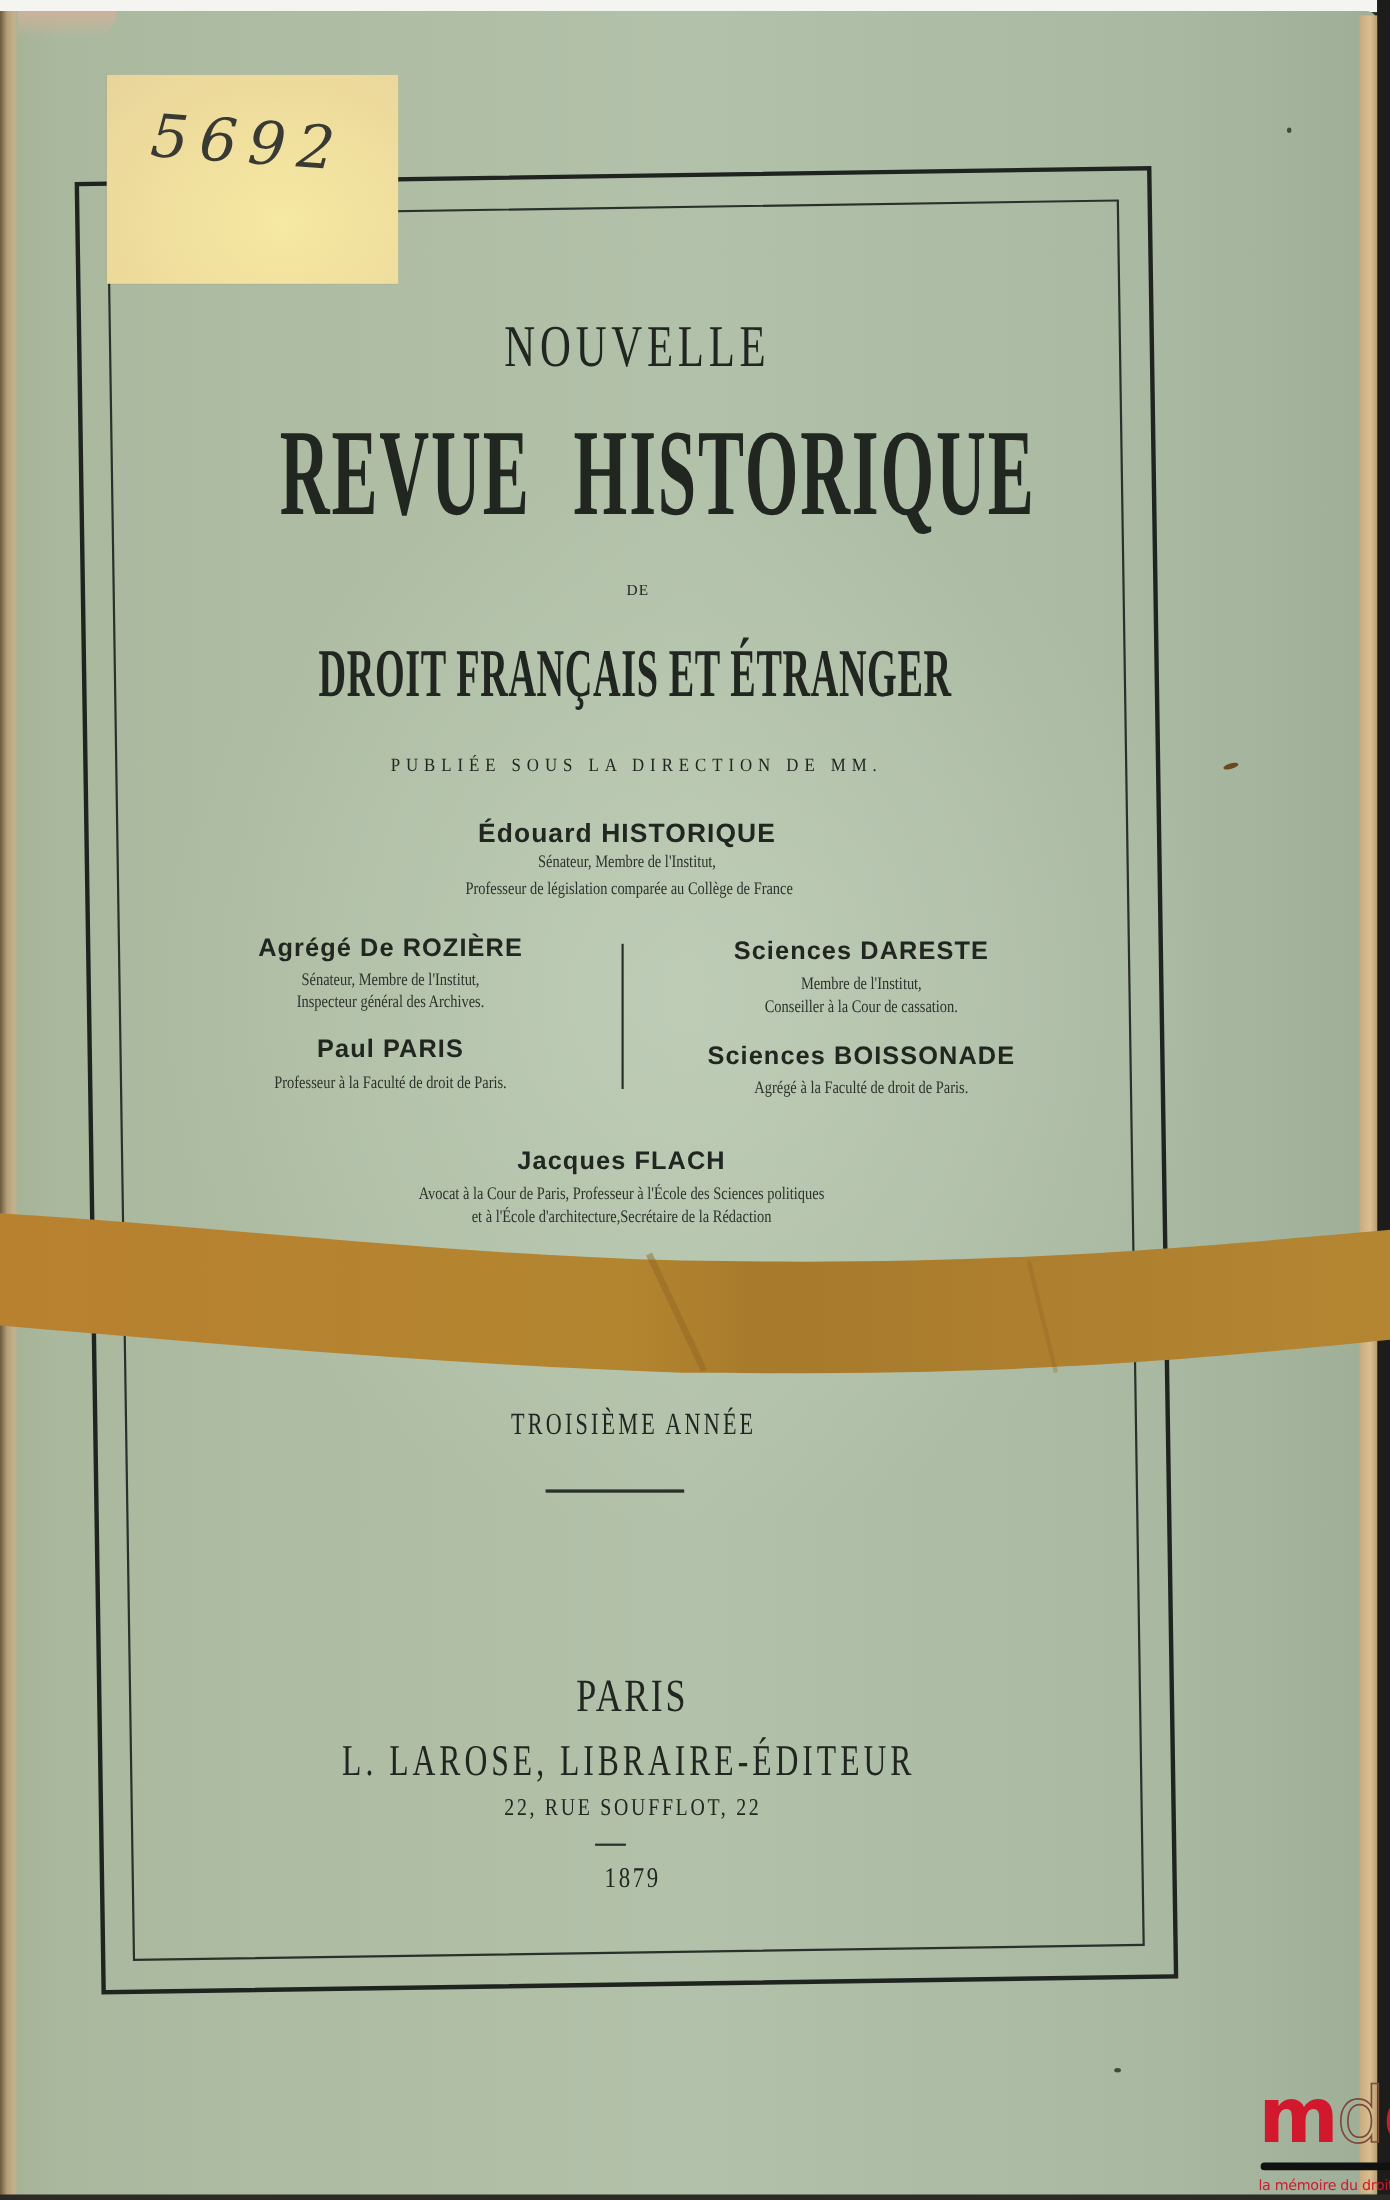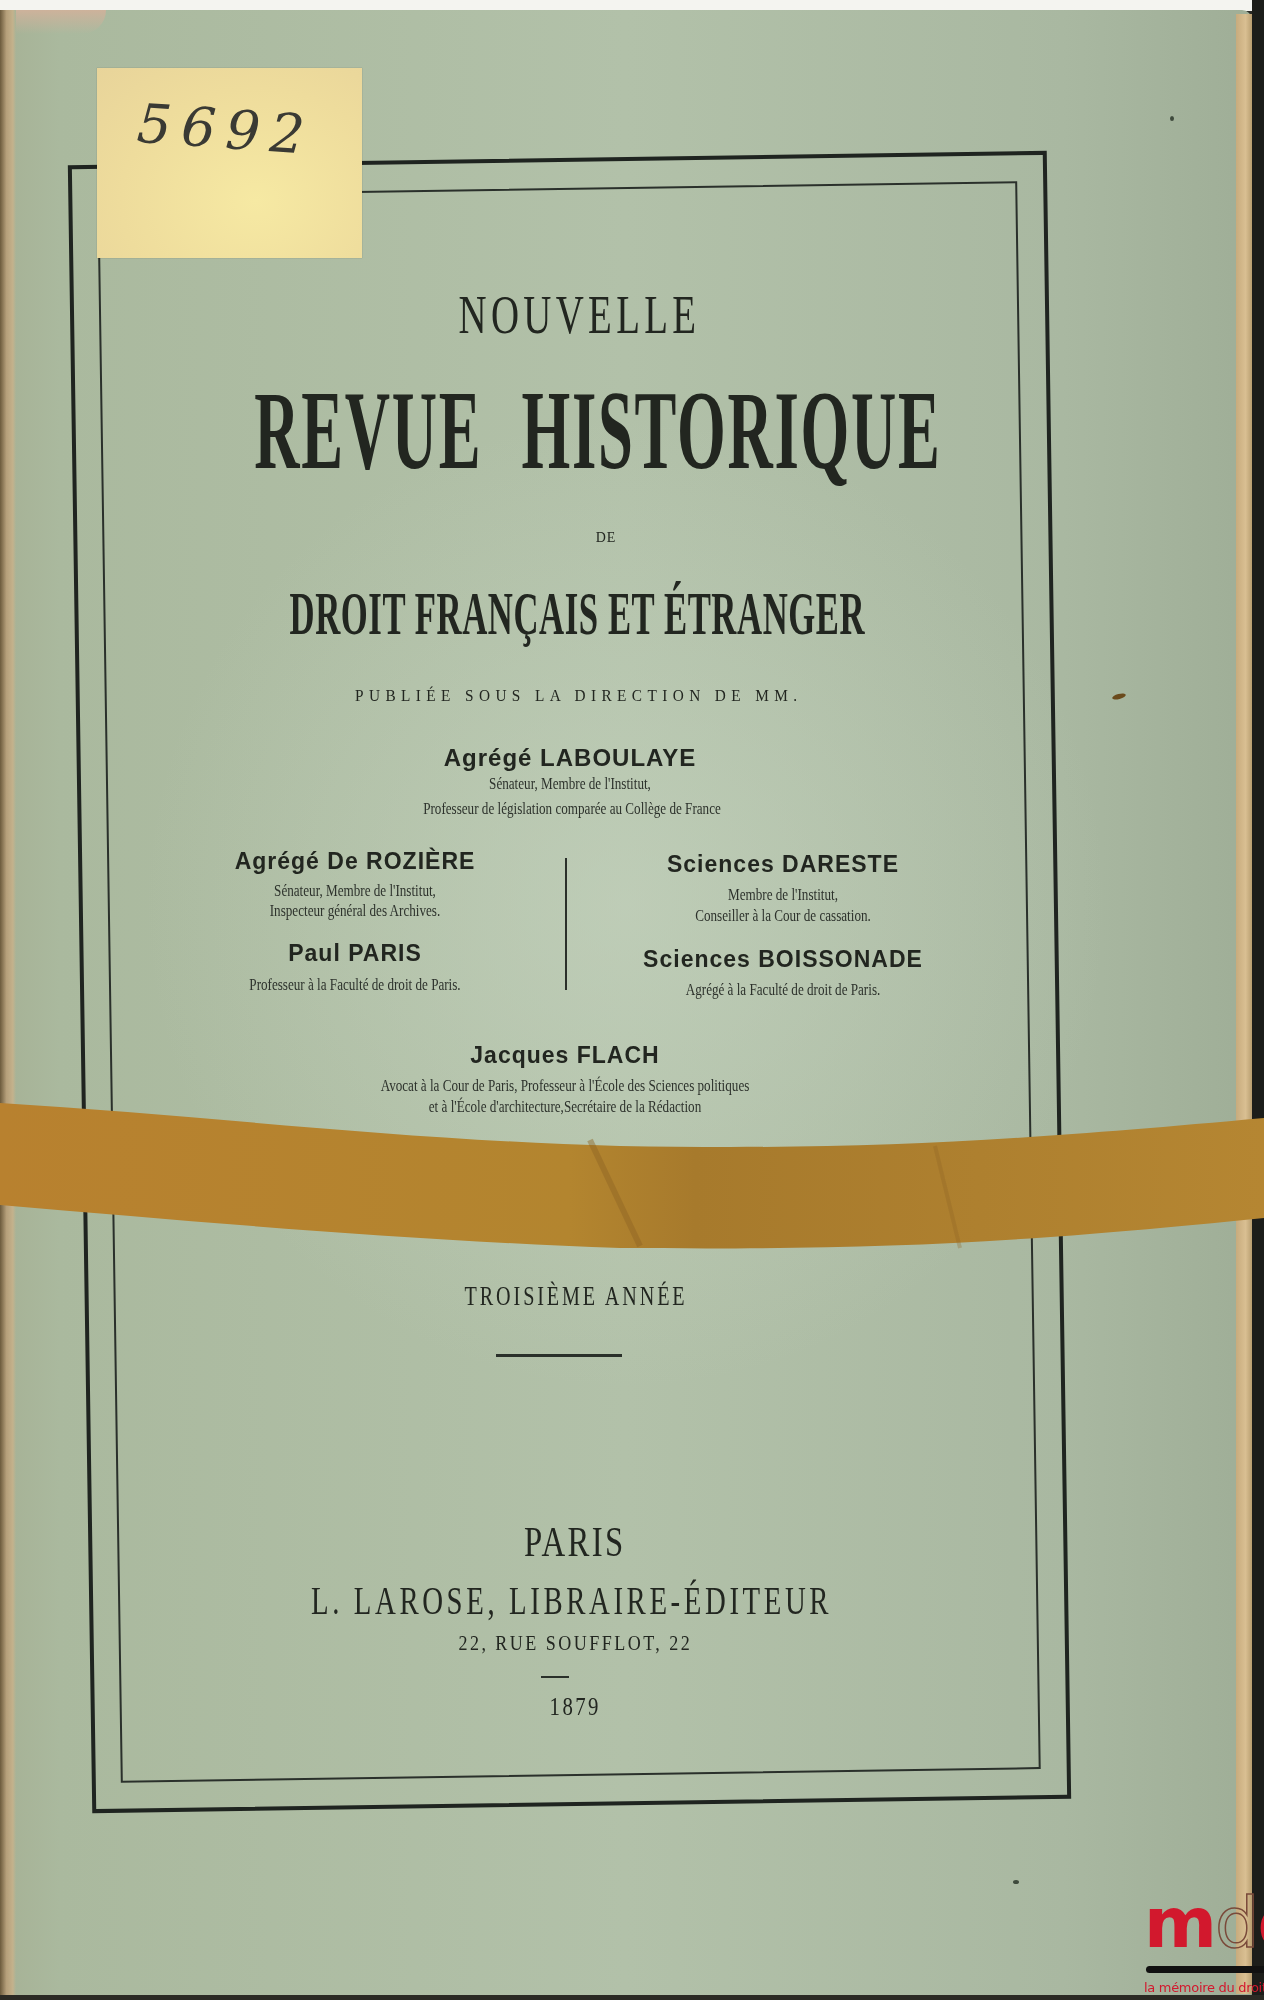--- a/index.html
+++ b/index.html
@@ -46,21 +46,21 @@
     position: absolute; left: 40px; top: 30px;
     font-family: "DejaVu Serif", serif; font-style: italic;
     font-size: 54px; color: #3a3a34; letter-spacing: 10px;
     transform: rotate(4deg);
   }
 
   .txt { position: absolute; left: 0; width: 1160px; text-align: center; color: #222620; white-space: nowrap; }
   .t-nouvelle { top: 284px; font-size: 54px; letter-spacing: 6px; transform: scaleX(0.72); transform-origin: 578px 0; font-weight: normal; }
   .t-revue { top: 366px; font-size: 112px; font-weight: bold; letter-spacing: 3px; transform: scaleX(0.56); transform-origin: 578px 0; }
   .t-revue .gap { display: inline-block; width: 70px; }
-  .t-de { top: 530px; font-size: 14px; letter-spacing: 1px; padding-left: 26px; }
+  .t-de { top: 530px; font-size: 14px; letter-spacing: 1px; }
   .t-droit { top: 578px; font-size: 62px; font-weight: bold; transform: scaleX(0.56); transform-origin: 574px 0; letter-spacing: 1px; }
   .t-publiee { top: 686px; font-size: 17px; letter-spacing: 6px; transform: scaleX(0.9); transform-origin: 568px 0; }
 
   .name { position: absolute; text-align: center; white-space: nowrap; color: #222620; font-family: "Liberation Sans", sans-serif; font-weight: bold; }
   .desc { position: absolute; text-align: center; white-space: nowrap; color: #2d322c; font-family: "Liberation Serif", serif; transform: scaleX(0.82); }
   .n-laboulaye { left: 370px; width: 400px; top: 744px; font-size: 24px; letter-spacing: 1px; }
   .d-lab1 { left: 370px; width: 400px; top: 775px; font-size: 16px; }
   .d-lab2 { left: 272px; width: 600px; top: 800px; font-size: 16px; }
 
   .n-roziere { left: 180px; width: 350px; top: 848px; font-size: 23px; letter-spacing: 1px; }
@@ -118,21 +118,21 @@
   <div class="label">
     <span class="label-number">5692</span>
   </div>
 
   <div class="txt t-nouvelle">NOUVELLE</div>
   <div class="txt t-revue"><span>REVUE</span><span class="gap"></span><span>HISTORIQUE</span></div>
   <div class="txt t-de">DE</div>
   <div class="txt t-droit">DROIT FRANÇAIS ET ÉTRANGER</div>
   <div class="txt t-publiee">PUBLIÉE SOUS LA DIRECTION DE MM.</div>
 
-  <div class="name n-laboulaye">Agrégé LABOULAYE</div>
+  <div class="name n-laboulaye">Édouard HISTORIQUE</div>
   <div class="desc d-lab1">Sénateur, Membre de l'Institut,</div>
   <div class="desc d-lab2">Professeur de législation comparée au Collège de France</div>
 
   <div class="name n-roziere">Agrégé De ROZIÈRE</div>
   <div class="desc d-roz1">Sénateur, Membre de l'Institut,</div>
   <div class="desc d-roz2">Inspecteur général des Archives.</div>
 
   <div class="col-divider"></div>
 
   <div class="name n-dareste">Sciences DARESTE</div>

